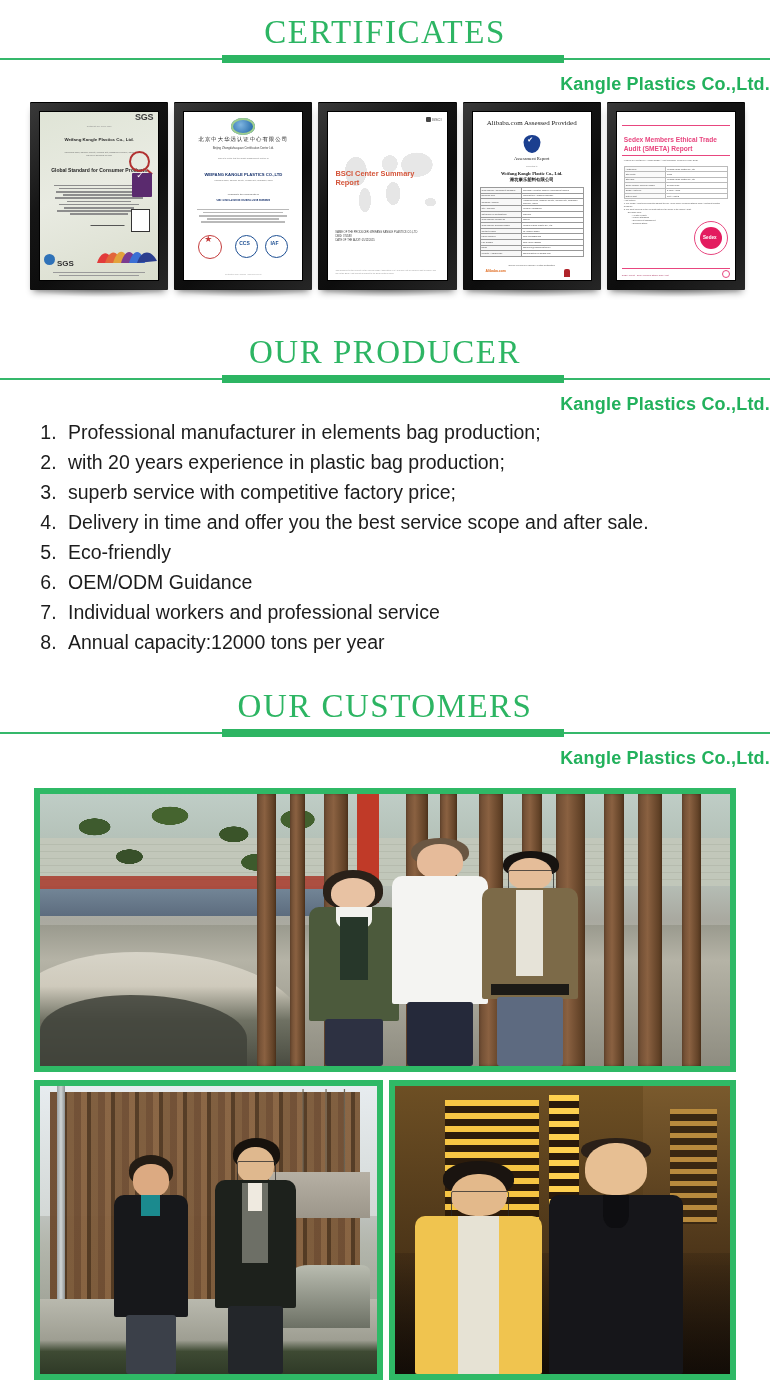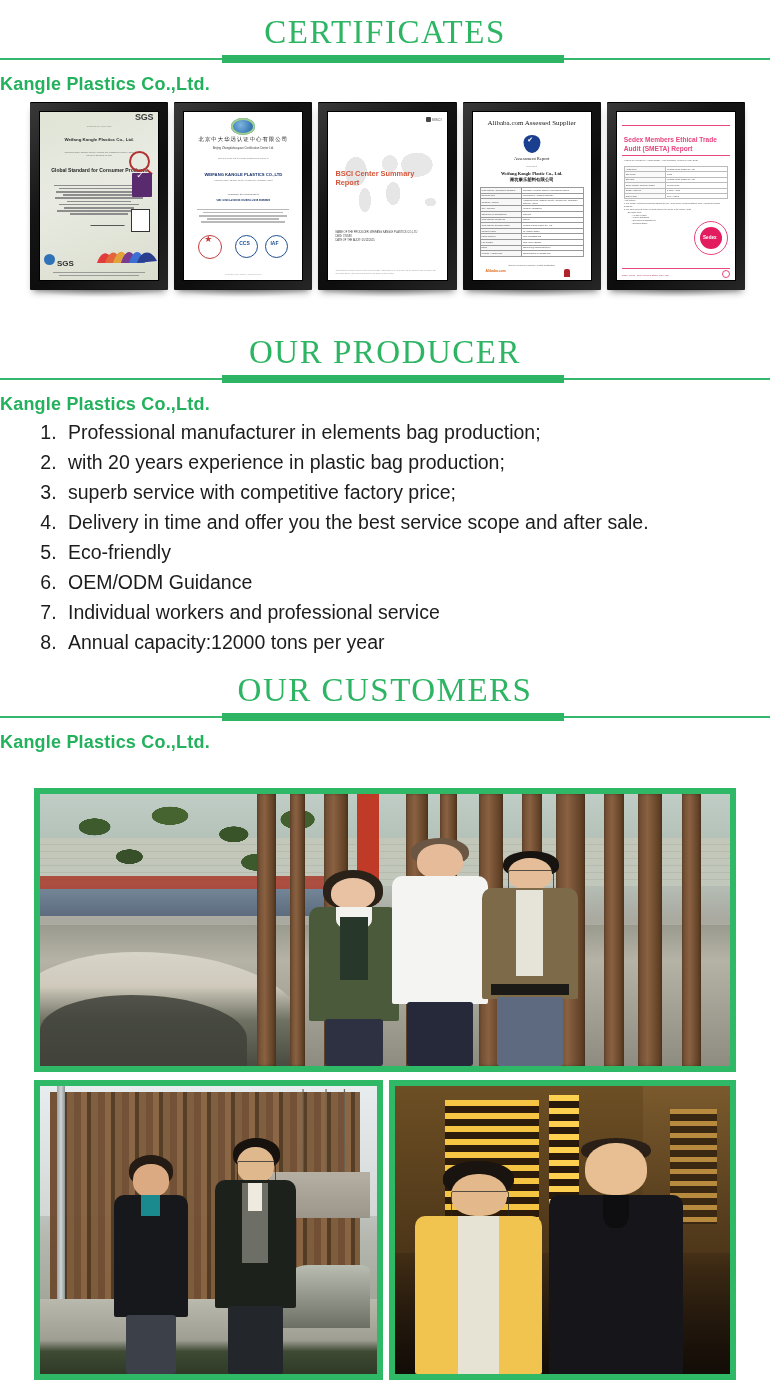--- a/index.html
+++ b/index.html
@@ -25,21 +25,21 @@
   .sh-rule{
     position:relative;height:10px;width:100%;margin-top:2px;
   }
   .sh-rule .thin{
     position:absolute;left:0;right:0;top:4px;height:2px;background:#35b86b;
   }
   .sh-rule .thick{
     position:absolute;left:222px;width:342px;top:1px;height:8px;background:#2db563;
   }
   .sh-sub{
-    text-align:left;
+    text-align:right;
     color:#22b15c;
     font-weight:bold;
     font-size:18px;
     line-height:24px;
     padding-top:8px;
     letter-spacing:.2px;
   }
 
   
   .cert-row{
@@ -406,21 +406,21 @@
             This document is the property of the Foreign Trade Association (FTA) and may not be copied in part or whole.
             The use of the BSCI Audit Report is subject to the BSCI System Rules.
           </div>
         </div>
       </div>
     </div>
 
     <div class="cert c4">
       <div class="frame">
         <div class="paper">
-          <div class="head">Alibaba.com Assessed Supplier</div>
+          <div class="head">Alibaba.com Assessed Provided</div>
           <div class="shield"></div>
           <div class="ar">Assessment Report</div>
           <div style="position:absolute;left:0;right:0;top:54px;text-align:center;font-size:2px;color:#888;">Presented to</div>
           <div class="cname">
             <span>Weifang Kangle Plastic Co., Ltd.</span><br><span>潍坊康乐塑料有限公司</span>
           </div>
           <table>
               <tbody id="alibaba-rows">
                 <tr>
                   <td class="k">Gold Supplier Assessment Company</td>
@@ -553,21 +553,21 @@
         <li>with 20 years experience in plastic bag production;</li>
         <li>superb service with competitive factory price;</li>
         <li>Delivery in time and offer you the best service scope and after sale.</li>
         <li>Eco-friendly</li>
         <li>OEM/ODM Guidance</li>
         <li>Individual workers and professional service</li>
         <li>Annual capacity:12000 tons per year</li>
       </ol>
   </div>
 
-  <div class="section-head" style="position:absolute;left:0;top:664px;">
+  <div class="section-head" style="position:absolute;left:0;top:680px;">
     <div class="sh-title">OUR CUSTOMERS</div>
     <div class="sh-rule">
       <div class="thin"></div>
       <div class="thick"></div>
     </div>
     <div class="sh-sub">Kangle Plastics Co.,Ltd.</div>
   </div>
 
   <div class="photo-big photo-frame">
     <div class="ph">

